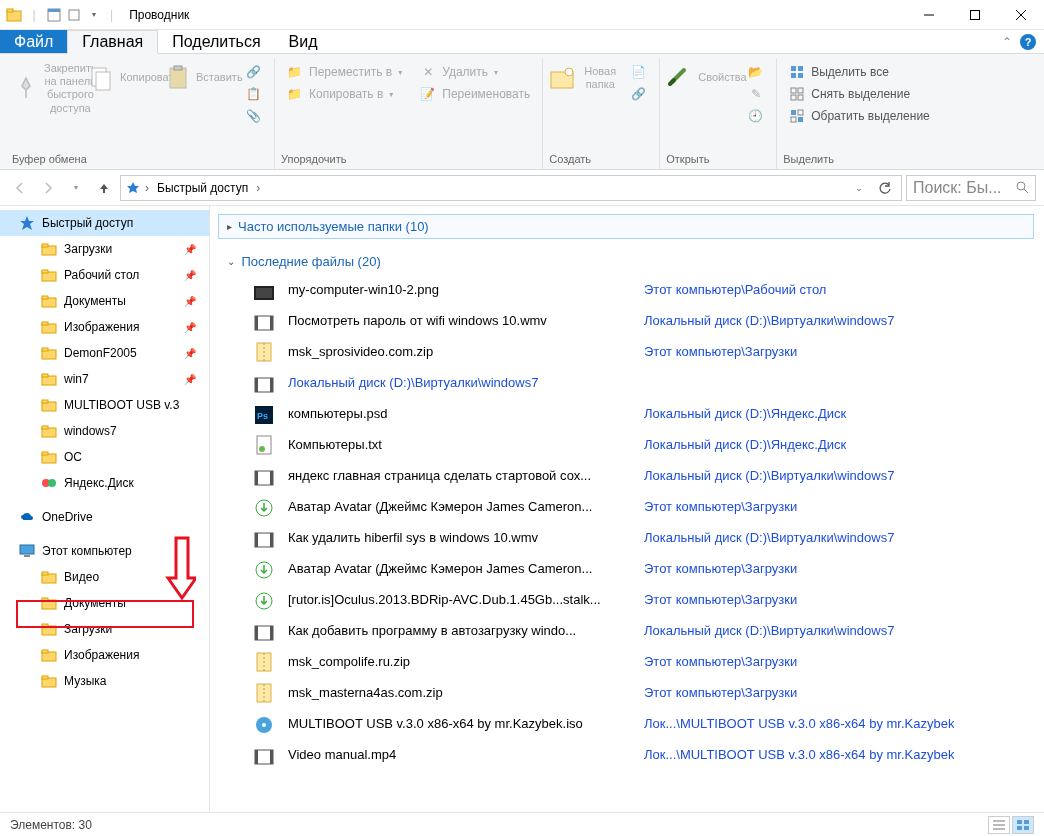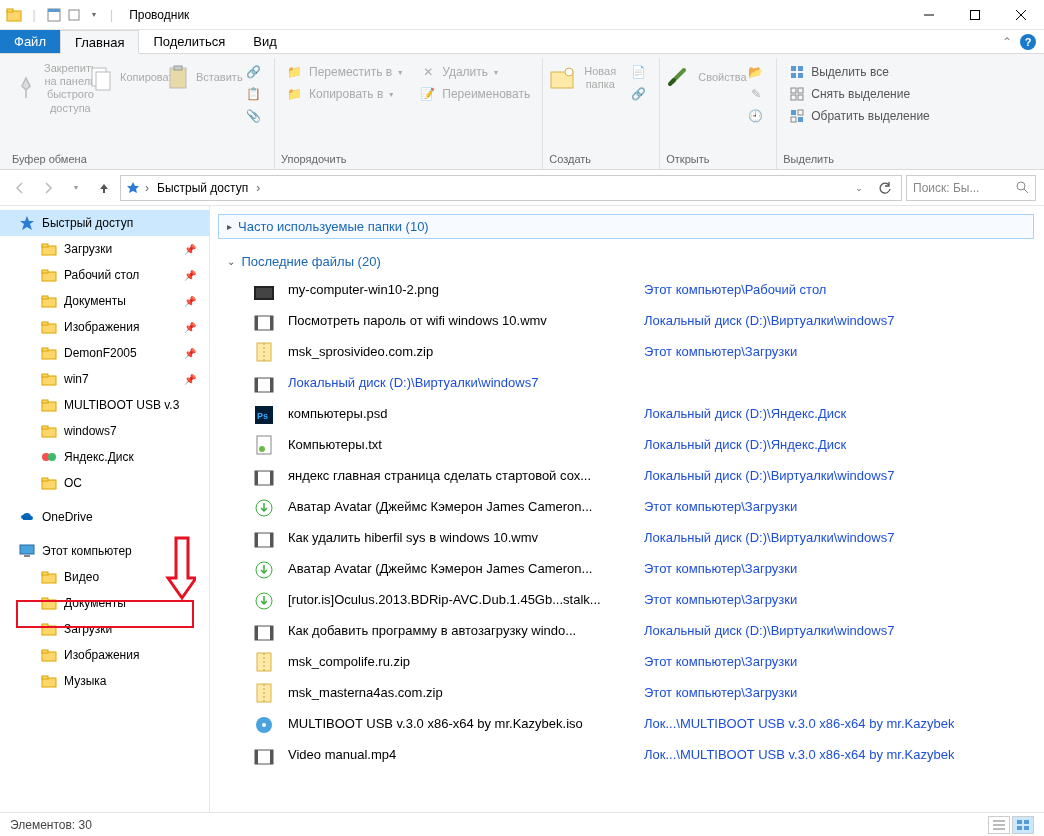--- a/index.html
+++ b/index.html
@@ -8,21 +8,21 @@
 
 .titlebar { height: 30px; display: flex; align-items: center; border-bottom: 1px solid #e5e5e5; }
 .titlebar .left { display: flex; align-items: center; padding-left: 6px; gap: 4px; }
 .tb-icon { width: 16px; height: 16px; display: inline-flex; align-items: center; justify-content: center; }
 .titlebar .title { margin-left: 8px; font-size: 12px; }
 .titlebar .winbtns { margin-left: auto; display: flex; }
 .winbtn { width: 46px; height: 30px; display: flex; align-items: center; justify-content: center; }
 
 
 .tabstrip { height: 24px; display: flex; align-items: stretch; background: #fff; border-bottom: 1px solid #dadada; }
-.tab { padding: 0 14px; display: flex; align-items: center; font-size: 13px; text-align: center; }
+.tab { padding: 0 14px; display: flex; align-items: center; font-size: 16px; text-align: center; }
 .tab.file { background: #1979ca; color: #fff; }
 .tab.active { background: #f5f6f7; border: 1px solid #dadada; border-bottom: 1px solid #f5f6f7; margin-bottom: -1px; }
 .tabstrip .rightend { margin-left: auto; display: flex; align-items: center; padding-right: 8px; gap: 8px; }
 
 
 .ribbon { height: 116px; background: #f5f6f7; border-bottom: 1px solid #dadada; display: flex; padding: 4px 6px 0 6px; }
 .rgroup { display: flex; flex-direction: column; padding: 0 6px; border-right: 1px solid #e1e1e1; }
 .rgroup:last-child { border-right: none; }
 .rgroup .body { flex: 1; display: flex; align-items: flex-start; gap: 6px; padding-top: 4px; }
 .rgroup .label { text-align: left; font-size: 11px; color: #666; padding: 2px 0 4px 0; }
@@ -34,21 +34,21 @@
 .disabled { color: #aaa; }
 
 
 .navbar { height: 36px; display: flex; align-items: center; padding: 4px 8px; gap: 4px; border-bottom: 1px solid #e5e5e5; }
 .navbtn { width: 24px; height: 24px; display: flex; align-items: center; justify-content: center; color: #999; }
 .addressbar { flex: 1; height: 26px; border: 1px solid #ccc; display: flex; align-items: center; padding: 0 4px; gap: 4px; font-size: 12px; }
 .addressbar .abicon { width: 16px; height: 16px; display:inline-flex; align-items:center; justify-content:center;}
 .addressbar .crumb { padding: 0 4px; }
 .addressbar .chev { color: #666; }
 .addressbar .right { margin-left: auto; display: flex; gap: 2px; }
-.searchbox { width: 130px; height: 26px; border: 1px solid #ccc; display: flex; align-items: center; padding: 0 6px; font-size: 12px; color: #888; }
+.searchbox { width: 130px; height: 26px; border: 1px solid #ccc; display: flex; align-items: center; padding: 0 6px; font-size: 16px; color: #888; }
 
 
 .bodysplit { display: flex; height: 606px; }
 .sidebar { width: 210px; border-right: 1px solid #e5e5e5; overflow: hidden; padding-top: 4px; position: relative; }
 .tree-item { display: flex; align-items: center; height: 26px; padding-left: 18px; gap: 6px; font-size: 12px; position: relative; }
 .tree-item.child { padding-left: 40px; }
 .tree-item .ticon { width: 18px; height: 18px; display: inline-flex; align-items: center; justify-content: center; }
 .tree-item.selected { background: #cce8ff; }
 .tree-item .pin { margin-left: auto; margin-right: 12px; color: #777; font-size: 10px; }
 .highlight-box { position: absolute; border: 2px solid #e81123; pointer-events: none; }
@@ -425,34 +425,34 @@
             <svg width="16" height="14">
               <rect x="1" y="4" width="14" height="9" fill="#ffd66b" stroke="#d9a400"></rect>
               <rect x="1" y="2" width="6" height="3" fill="#ffd66b" stroke="#d9a400"></rect>
             </svg>
           </span>
           <span>windows7</span>
         </div>
         <div class="tree-item child">
           <span class="ticon">
             <svg width="16" height="14">
+              <rect x="1" y="4" width="14" height="9" fill="#ffd66b" stroke="#d9a400"></rect>
+              <rect x="1" y="2" width="6" height="3" fill="#ffd66b" stroke="#d9a400"></rect>
+            </svg>
+          </span>
+          <span>OC</span>
+        </div>
+        <div class="tree-item child">
+          <span class="ticon">
+            <svg width="16" height="14">
               <circle cx="5" cy="7" r="4" fill="#ff4c4c"></circle>
               <circle cx="11" cy="7" r="4" fill="#3bbb6c"></circle>
             </svg>
           </span>
           <span>Яндекс.Диск</span>
-        </div>
-        <div class="tree-item child">
-          <span class="ticon">
-            <svg width="16" height="14">
-              <rect x="1" y="4" width="14" height="9" fill="#ffd66b" stroke="#d9a400"></rect>
-              <rect x="1" y="2" width="6" height="3" fill="#ffd66b" stroke="#d9a400"></rect>
-            </svg>
-          </span>
-          <span>OC</span>
         </div>
       </div>
     <div style="height:8px"></div>
     <div class="tree-item">
       <span class="ticon">
           <svg width="16" height="12">
             <path d="M4 8 Q2 8 2 6 Q2 4 4 4 Q5 2 8 2 Q11 2 12 5 Q14 5 14 7 Q14 9 12 9 L4 9 Z" fill="#0364b8"></path>
           </svg>
         </span>
       <span>OneDrive</span>

